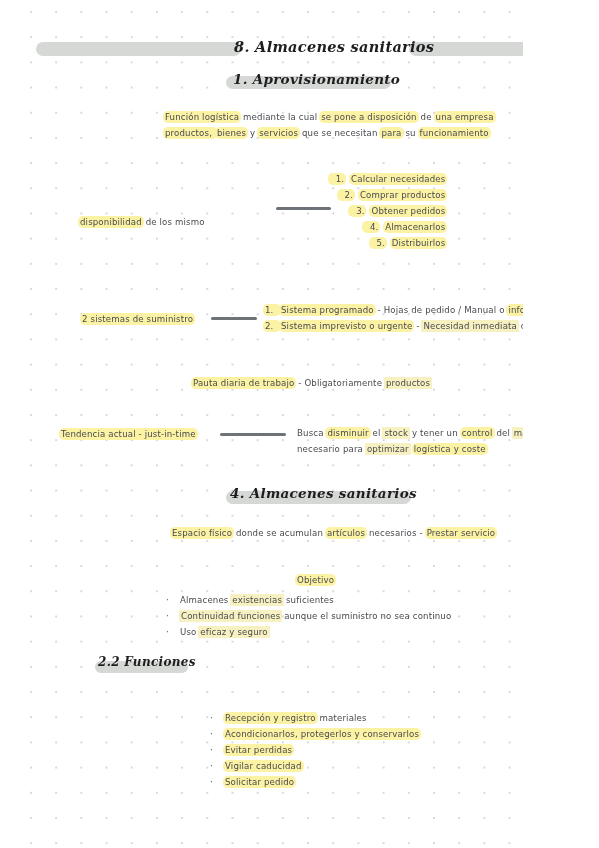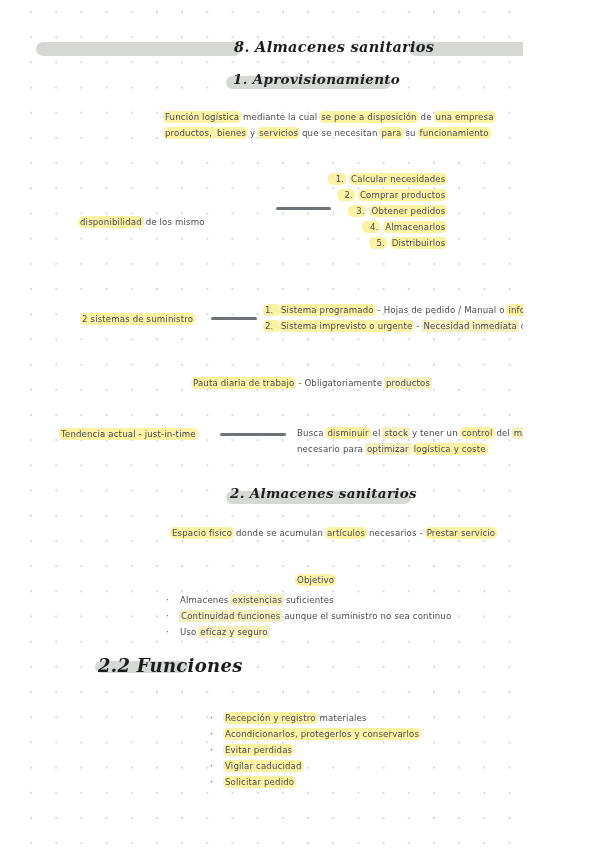--- a/index.html
+++ b/index.html
@@ -151,42 +151,42 @@
   <div class="lyr hand" style="left:171px;top:375px;"><span class="hl">Pauta diaria de trabajo</span><span> - Obligatoriamente </span><span class="hl-soft">productos</span></div>
 
   <div class="lyr hand" style="left:39px;top:426px;">
     <span class="hl">Tendencia actual - just-in-time</span>
   </div>
   <div class="rule" style="left:199px;top:433px;width:66px;"></div>
   <div class="lyr hand" style="left:276px;top:441px;"><span>necesario para </span><span class="hl-soft">optimizar</span><span> </span><span class="hl">logística y coste</span></div>
   <div class="lyr hand" style="left:276px;top:425px;"><span>Busca </span><span class="hl">disminuir</span><span> el </span><span class="hl-soft">stock</span><span> y tener un </span><span class="hl">control</span><span> del </span><span class="hl-soft">material</span></div>
 
   <div class="greypill" style="left:205px;top:491px;width:185px;height:13px;"></div>
-  <div class="lyr brush" style="left:209px;top:485px;font-size:13.5px;">2. Almacenes sanitarios</div>
+  <div class="lyr brush" style="left:209px;top:485px;font-size:13.5px;">4. Almacenes sanitarios</div>
 
   <div class="lyr hand" style="left:150px;top:525px;"><span class="hl">Espacio físico</span><span> donde se acumulan </span><span class="hl">artículos</span><span> necesarios - </span><span class="hl">Prestar servicio</span></div>
 
   <div class="lyr hand" style="left:275px;top:572px;">
     <span class="hl">Objetivo</span>
   </div>
 
   <div class="lyr" style="left:145px;top:588px;">
     <div class="bulrow">
       <span class="bul">·</span><span class="hand"><span>Almacenes </span><span class="hl-soft">existencias</span><span> suficientes</span></span>
     </div>
     <div class="bulrow">
       <span class="bul">·</span><span class="hand"><span class="hl-soft">Continuidad funciones</span><span> aunque el suministro no sea continuo</span></span>
     </div>
     <div class="bulrow">
       <span class="bul">·</span><span class="hand"><span>Uso </span><span class="hl-soft">eficaz y seguro</span></span>
     </div>
   </div>
 
   <div class="greypill" style="left:74px;top:661px;width:93px;height:12px;"></div>
-  <div class="lyr brush" style="left:77px;top:655px;font-size:18px;">2.2 Funciones</div>
+  <div class="lyr brush" style="left:77px;top:655px;font-size:12px;">2.2 Funciones</div>
 
   <div class="lyr" style="left:189px;top:706px;">
     <div class="bulrow">
       <span class="bul">·</span><span class="hand"><span class="hl">Recepción y registro</span><span> materiales</span></span>
     </div>
     <div class="bulrow">
       <span class="bul">·</span><span class="hand"><span class="hl">Acondicionarlos, protegerlos y conservarlos</span></span>
     </div>
     <div class="bulrow">
       <span class="bul">·</span><span class="hand"><span class="hl">Evitar perdidas</span></span>

